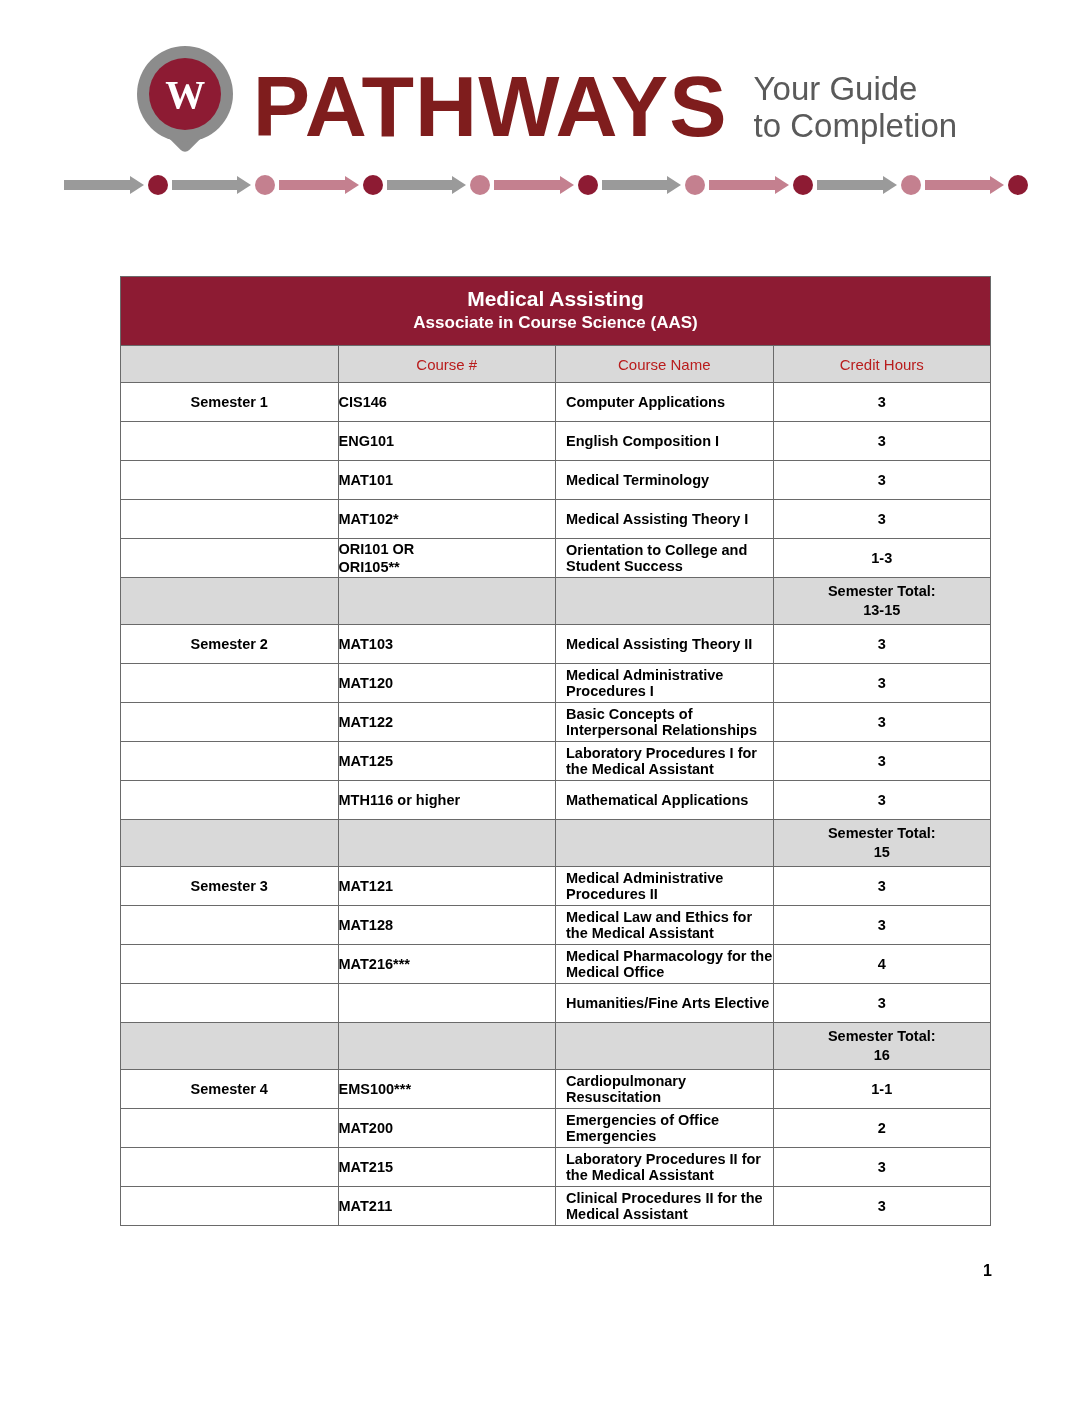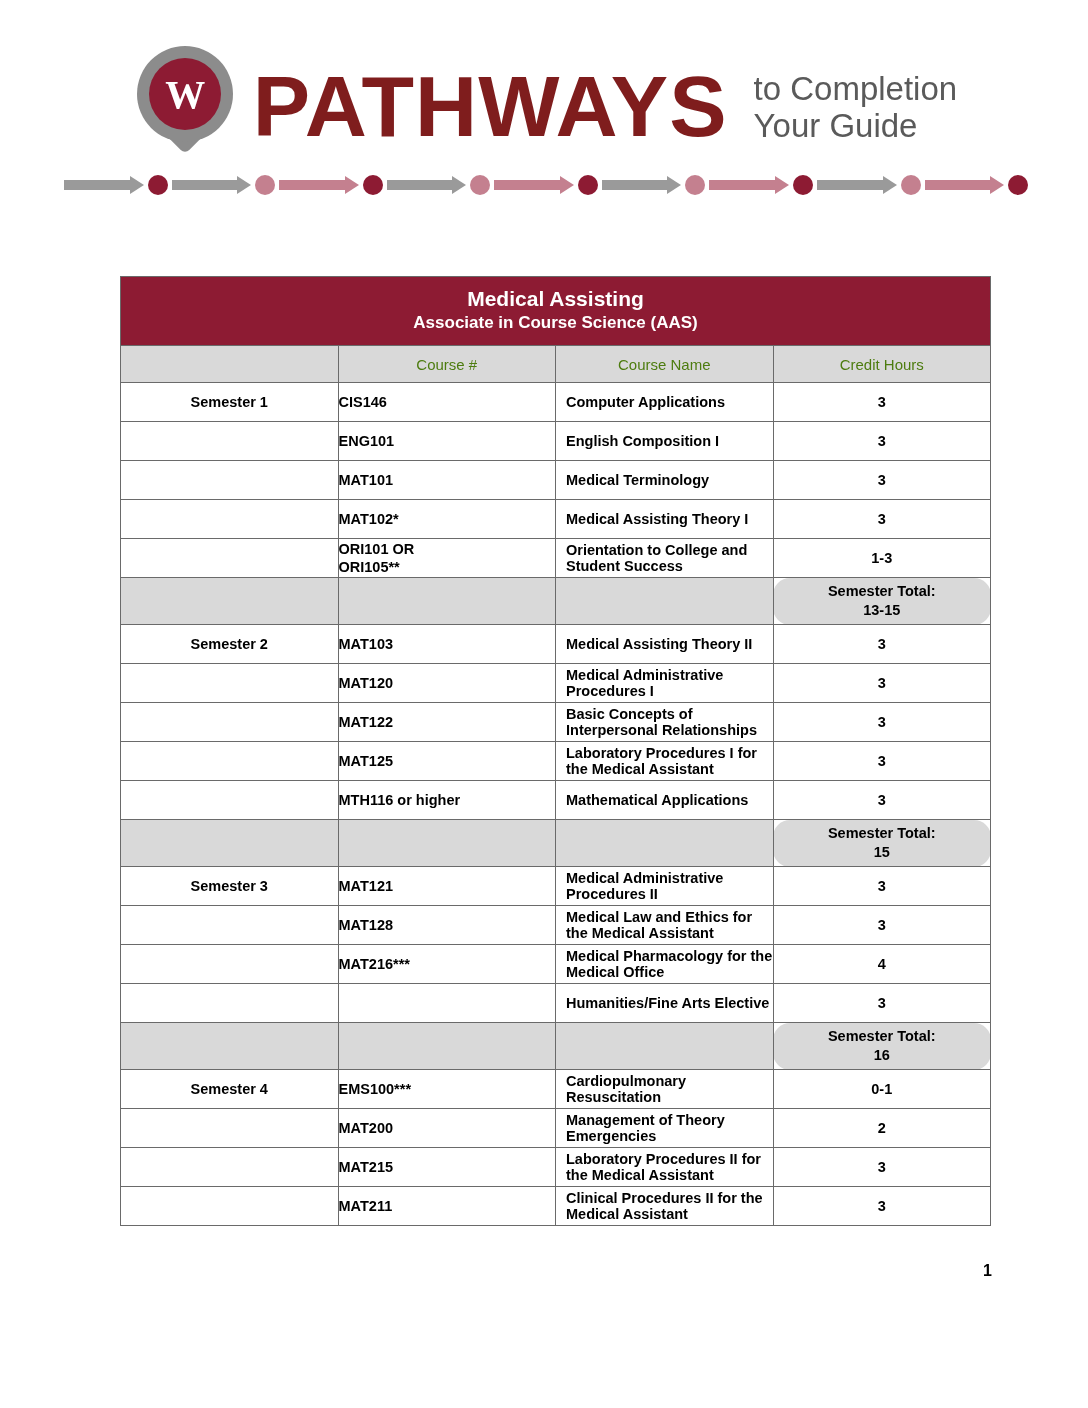--- a/index.html
+++ b/index.html
@@ -148,21 +148,21 @@
   }
   .title-main { font-size: 21px; line-height: 1.25; }
   .title-sub { font-size: 17px; line-height: 1.3; }
 
   .col-head {
     background: #d9d9d9;
     text-align: center;
     font-size: 15px;
     font-weight: normal;
     height: 36px;
-    color: #4d7c0f;
+    color: #b91c1c;
   }
   td.sem, td.code, td.name, td.hours {
     height: 38px;
     font-size: 14.5px;
     font-weight: bold;
   }
   td.sem {
     text-align: center;
     width: 120px;
   }
@@ -179,21 +179,20 @@
     width: 165px;
   }
   tr.total-row td {
     background: #d9d9d9;
     height: 46px;
   }
   tr.total-row td.hours {
     font-size: 14.5px;
     font-weight: bold;
     line-height: 1.35;
-    border-radius: 17px;
   }
   .two-line { line-height: 1.3; }
 
   .page-number {
     position: absolute;
     right: 96px;
     top: 1262px;
     font-size: 16px;
     font-weight: bold;
   }
@@ -203,22 +202,22 @@
 
 <div class="header">
   <div class="logo-row">
     <div class="logo-mark">
       <div class="pin-point"></div>
       <div class="pin-outer"></div>
       <div class="pin-inner">W</div>
     </div>
     <div class="wordmark">PATHWAYS</div>
     <div class="tagline">
+      <div>Your Guide</div>
       <div>to Completion</div>
-      <div>Your Guide</div>
     </div>
   </div>
 </div>
 
 <div class="arrow-strip">
   <div class="seg gray">
       <div class="bar"></div>
       <div class="head"></div>
     </div>
   <div class="dot dark"></div>
@@ -396,26 +395,26 @@
         <td class="hours">
           <div>Semester Total:</div>
           <div>16</div>
         </td>
       </tr>
 
       <tr>
         <td class="sem">Semester 4</td>
         <td class="code">EMS100***</td>
         <td class="name">Cardiopulmonary Resuscitation</td>
-        <td class="hours">0-1</td>
+        <td class="hours">1-1</td>
       </tr>
       <tr>
         <td class="sem"></td>
         <td class="code">MAT200</td>
-        <td class="name">Management of Theory Emergencies</td>
+        <td class="name">Emergencies of Office Emergencies</td>
         <td class="hours">2</td>
       </tr>
       <tr>
         <td class="sem"></td>
         <td class="code">MAT215</td>
         <td class="name">Laboratory Procedures II for the Medical Assistant</td>
         <td class="hours">3</td>
       </tr>
       <tr>
         <td class="sem"></td>

